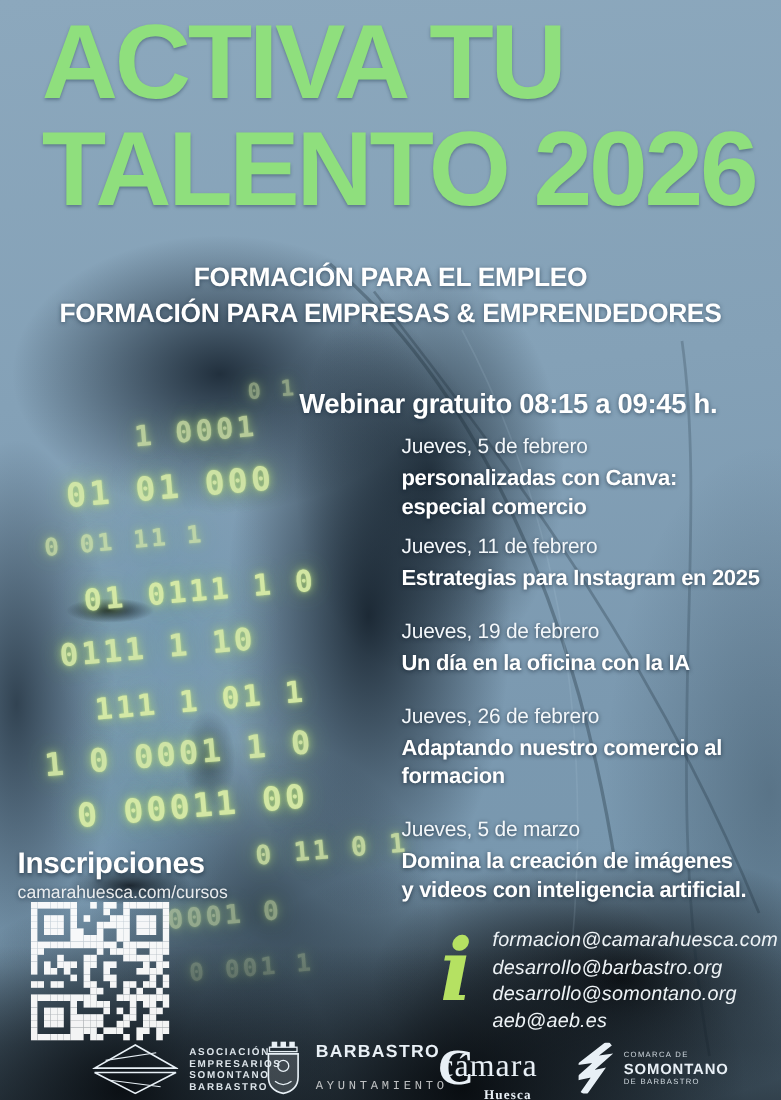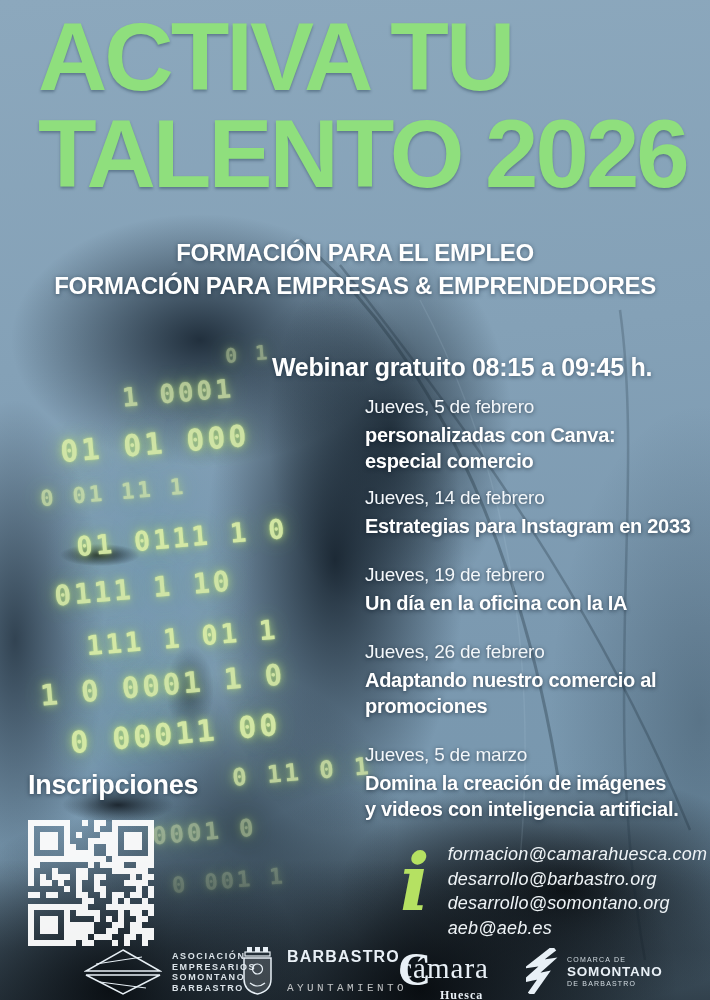--- a/index.html
+++ b/index.html
@@ -70,21 +70,21 @@
     font-size:25px;font-weight:bold;letter-spacing:-.3px;
     text-shadow:0 1px 4px rgba(15,35,55,.6);
     margin-top:13px;
   }
   .schedule{position:absolute;left:365px;top:396px;width:330px;}
   .sch-item{margin-bottom:25px;text-shadow:0 1px 4px rgba(10,25,40,.65);}
   .sch-item:first-child{margin-bottom:13px;}
   .sch-date{font-size:19px;line-height:22px;font-weight:normal;color:#f3f7fa;margin-bottom:4px;letter-spacing:-.2px;}
   .sch-line{font-size:20px;line-height:26px;font-weight:bold;letter-spacing:-.3px;}
   
-  .inscriptions{position:absolute;left:28px;top:770px;text-shadow:0 1px 4px rgba(10,25,40,.6);}
+  .inscriptions{position:absolute;left:16px;top:770px;text-shadow:0 1px 4px rgba(10,25,40,.6);}
   .ins-label{font-size:27px;font-weight:bold;letter-spacing:-.3px;}
   .ins-url{font-size:16px;color:rgba(255,255,255,.88);margin-top:2px;}
   .qr{position:absolute;left:28px;top:820px;width:126px;height:126px;fill:#fff;opacity:.95;}
   
   .contact{position:absolute;left:400px;top:842px;display:flex;}
   .info-i{
     font-family:"DejaVu Serif",serif;font-style:italic;font-weight:bold;
     font-size:78px;line-height:90px;color:#b5e162;margin-right:18px;margin-top:-4px;
   }
   .emails div{
@@ -156,41 +156,42 @@
 
     <div class="webinar">Webinar gratuito 08:15 a 09:45 h.</div>
 
     <div class="schedule">
       <div class="sch-item">
         <div class="sch-date">Jueves, 5 de febrero</div>
         <div class="sch-line">personalizadas con Canva:</div>
         <div class="sch-line">especial comercio</div>
       </div>
       <div class="sch-item">
-        <div class="sch-date">Jueves, 14 de febrero</div>
-        <div class="sch-line">Estrategias para Instagram en 2033</div>
+        <div class="sch-date">Jueves, 11 de febrero</div>
+        <div class="sch-line">Estrategias para Instagram en 2025</div>
       </div>
       <div class="sch-item">
         <div class="sch-date">Jueves, 19 de febrero</div>
         <div class="sch-line">Un día en la oficina con la IA</div>
       </div>
       <div class="sch-item">
         <div class="sch-date">Jueves, 26 de febrero</div>
         <div class="sch-line">Adaptando nuestro comercio al</div>
-        <div class="sch-line">promociones</div>
+        <div class="sch-line">formacion</div>
       </div>
       <div class="sch-item">
         <div class="sch-date">Jueves, 5 de marzo</div>
         <div class="sch-line">Domina la creación de imágenes</div>
         <div class="sch-line">y videos con inteligencia artificial.</div>
       </div>
     </div>
 
     <div class="inscriptions">
       <div class="ins-label">Inscripciones</div>
+      <div class="ins-url">camarahuesca.com/cursos</div>
     </div>
 
     <svg class="qr" id="qr-svg" viewBox="0 0 126 126">
         <rect x="0" y="0" width="6" height="6"></rect>
         <rect x="6" y="0" width="6" height="6"></rect>
         <rect x="12" y="0" width="6" height="6"></rect>
         <rect x="18" y="0" width="6" height="6"></rect>
         <rect x="24" y="0" width="6" height="6"></rect>
         <rect x="30" y="0" width="6" height="6"></rect>
         <rect x="36" y="0" width="6" height="6"></rect>

